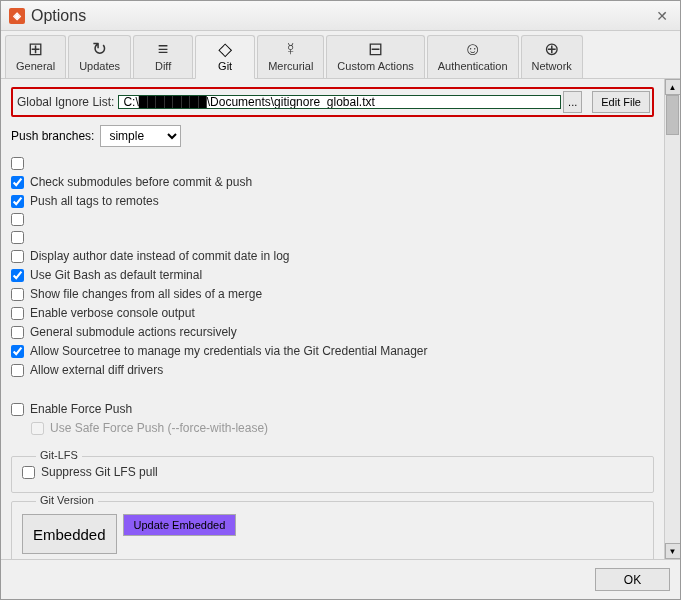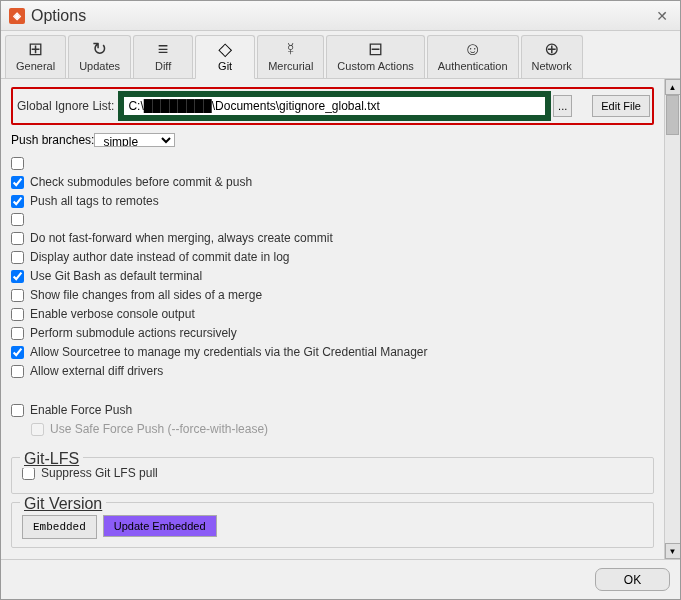--- a/index.html
+++ b/index.html
@@ -157,55 +157,56 @@
     }
     .ignore-list-label {
       white-space: nowrap;
       margin-right: 4px;
       font-size: 12px;
       color: #333;
       padding-left: 2px;
     }
     .ignore-list-input {
       flex: 1;
-      height: 30px;
-      border: 6px solid #14532d;
+      height: 14px;
+      border: 1px solid #14532d;
       padding: 0 4px;
       font-size: 12px;
       background: white;
     }
     .ignore-list-browse {
       height: 22px;
       padding: 0 4px;
       margin-left: 2px;
       border: 1px solid #aaa;
       background: #e8e8e8;
       cursor: pointer;
       font-size: 11px;
     }
     .ignore-list-edit {
       height: 22px;
       padding: 0 8px;
-      margin-left: 20px;
+      margin-left: 10px;
       border: 1px solid #aaa;
       background: #e8e8e8;
       cursor: pointer;
       font-size: 11px;
     }
 
     .push-branches-row {
       display: flex;
       align-items: center;
       margin-bottom: 10px;
     }
     .push-branches-label {
+      margin-right: 6px;
       font-size: 12px;
     }
     .push-branches-select {
-      height: 14px;
+      height: 22px;
       border: 1px solid #aaa;
       background: white;
       font-size: 12px;
       padding: 0 4px;
     }
 
     .checkbox-row {
       display: flex;
       align-items: center;
       margin-bottom: 5px;
@@ -235,62 +236,60 @@
     .group-box {
       border: 1px solid #ccc;
       border-radius: 2px;
       padding: 8px 10px;
       margin-bottom: 8px;
       position: relative;
     }
     .group-box-label {
       position: absolute;
       top: -8px;
-      left: 8px;
+      left: 24px;
       background: #f0f0f0;
       padding: 0 4px;
-      font-size: 16px;
+      font-size: 11px;
       color: #333;
-      text-decoration: underline;
     }
 
     .force-push-section {
       margin-top: 4px;
     }
 
     .bottom-bar {
       padding: 8px 10px;
       display: flex;
       justify-content: flex-end;
       border-top: 1px solid #ccc;
       background: #f0f0f0;
     }
     .ok-button {
       width: 75px;
       height: 23px;
       background: #e8e8e8;
       border: 1px solid #aaa;
       cursor: pointer;
       font-size: 12px;
-      border-radius: 7px;
+      border-radius: 0;
     }
 
     .git-version-row {
       display: flex;
       gap: 6px;
       margin-top: 4px;
     }
     .git-version-embedded {
-      height: 24px;
+      height: 40px;
       padding: 0 10px;
       border: 1px solid #aaa;
       background: #e8e8e8;
-      font-size: 11px;
-      cursor: pointer;
-      font-family: Liberation Mono, monospace;
+      font-size: 15px;
+      cursor: pointer;
     }
     .git-version-update {
       height: 22px;
       padding: 0 10px;
       border: 1px solid #aaa;
       background: #8b5cf6;
       font-size: 11px;
       cursor: pointer;
     }
   </style>
@@ -371,41 +370,40 @@
       </div>
       <div class="checkbox-row">
         <input type="checkbox" id="cb-push-tags" checked="" style="">
         <label for="cb-push-tags">Push all tags to remotes</label>
       </div>
       <div class="checkbox-row">
         <input type="checkbox" id="cb-disable-ssl" style="">
       </div>
       <div class="checkbox-row">
         <input type="checkbox" id="cb-no-ff" style="">
-        <label for="cb-no-ff">Do not fast-forward when merging, always create commit</label>
       </div>
       <div class="checkbox-row">
         <input type="checkbox" id="cb-author-date" style="">
         <label for="cb-author-date">Display author date instead of commit date in log</label>
       </div>
       <div class="checkbox-row">
         <input type="checkbox" id="cb-git-bash" checked="" style="">
         <label for="cb-git-bash">Use Git Bash as default terminal</label>
       </div>
       <div class="checkbox-row">
         <input type="checkbox" id="cb-show-files" style="">
         <label for="cb-show-files">Show file changes from all sides of a merge</label>
       </div>
       <div class="checkbox-row">
         <input type="checkbox" id="cb-verbose" style="">
         <label for="cb-verbose">Enable verbose console output</label>
       </div>
       <div class="checkbox-row">
         <input type="checkbox" id="cb-recursive" style="">
-        <label for="cb-recursive">Perform submodule actions recursively</label>
+        <label for="cb-recursive">General submodule actions recursively</label>
       </div>
       <div class="checkbox-row">
         <input type="checkbox" id="cb-cred" checked="" style="">
         <label for="cb-cred">Allow Sourcetree to manage my credentials via the Git Credential Manager</label>
       </div>
       <div class="checkbox-row">
         <input type="checkbox" id="cb-ext-diff" style="">
         <label for="cb-ext-diff">Allow external diff drivers</label>
       </div>
 

